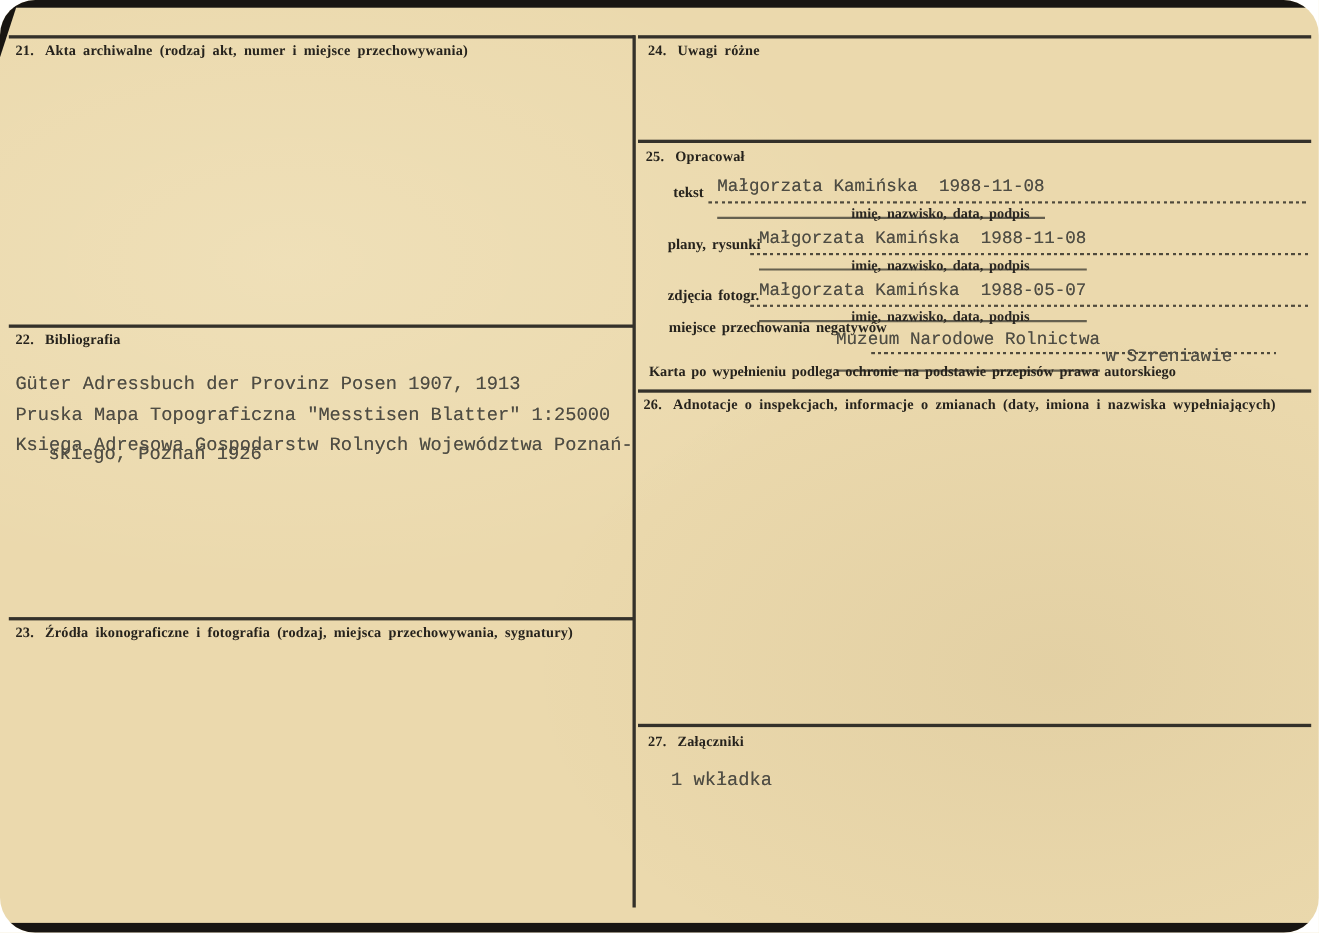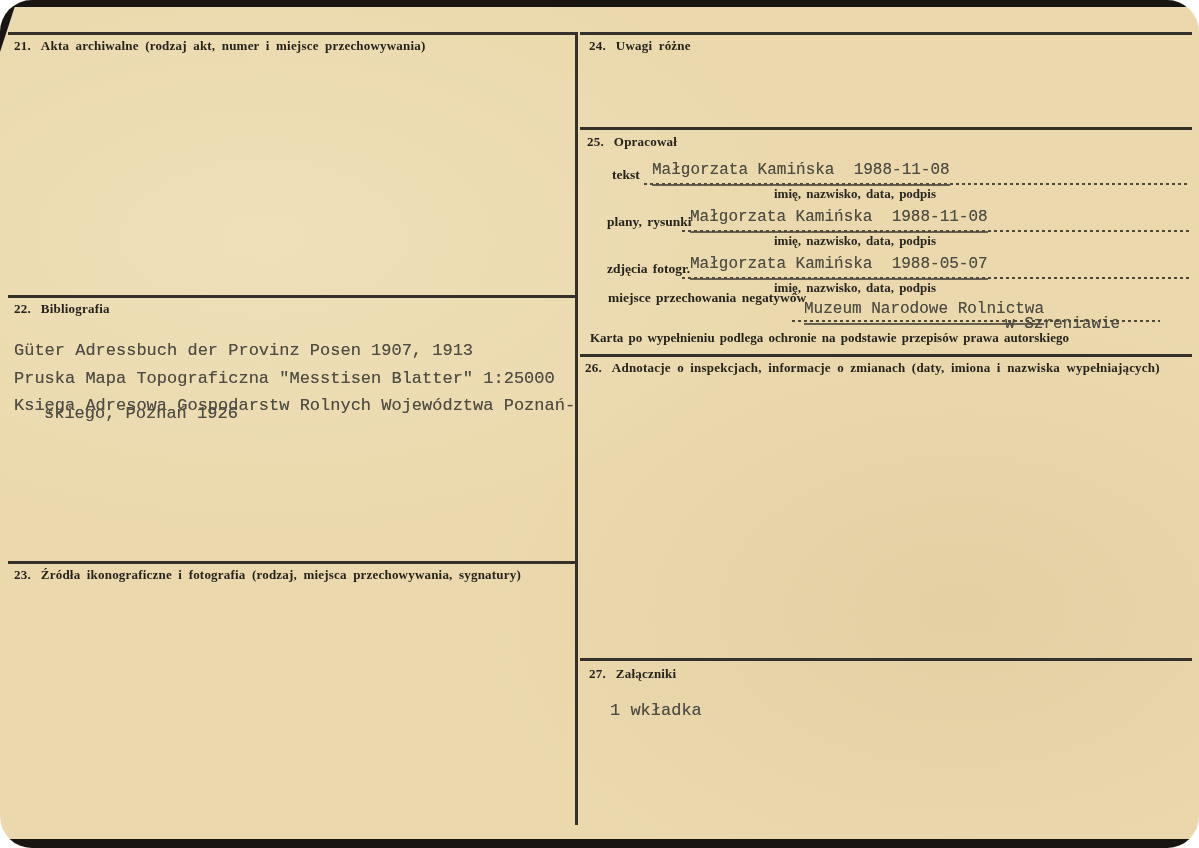--- a/index.html
+++ b/index.html
@@ -23,21 +23,21 @@
   .vrule{position:absolute;width:2.5px;background:#34312a;}
   .heading{position:absolute;font-weight:bold;font-size:13px;color:#26231d;
     word-spacing:3px;letter-spacing:.2px;white-space:nowrap;}
   .hnum{display:inline-block;margin-right:10px;}
   .typed{position:absolute;font-family:"Liberation Mono", monospace;color:#4e4c43;
     white-space:pre;text-shadow:0 0 .5px rgba(78,76,67,.6);}
   .typed-lg{font-size:17px;}
   .typed-md{font-size:16px;}
   .flabel{position:absolute;font-weight:bold;font-size:13.5px;color:#26231d;
     word-spacing:2px;white-space:nowrap;}
-  .fvalue{border-bottom:2px solid rgba(78,74,62,.85);padding-bottom:5px;}
+  .fvalue{border-bottom:2px solid rgba(78,74,62,.85);padding-bottom:18px;}
   .dotline{position:absolute;height:2px;
     background-image:repeating-linear-gradient(to right,#4f4a3c 0 3px,transparent 3px 6px);}
   .fcaption{position:absolute;font-size:13px;font-weight:bold;color:#2a2722;
     text-align:center;word-spacing:2px;white-space:nowrap;}
   .note{position:absolute;font-weight:bold;font-size:13px;color:#26231d;
     word-spacing:2px;white-space:nowrap;}
 
   
   .hl21{top:32px;left:8px;width:569px;}
   .hl22{top:295px;left:8px;width:569px;}
@@ -74,21 +74,21 @@
   .r1-value{left:690px;top:208px;}
   .r1-dot{left:682px;top:230px;width:508px;}
   .r1-cap{left:700px;top:233px;width:310px;}
 
   .r2-label{left:607px;top:261px;}
   .r2-value{left:690px;top:255px;}
   .r2-dot{left:682px;top:277px;width:508px;}
   .r2-cap{left:700px;top:280px;width:310px;}
 
   .neg-label{left:608px;top:290px;}
-  .neg-value{left:804px;top:300px;}
+  .neg-value{left:760px;top:300px;}
   .neg-dot{left:792px;top:320px;width:368px;}
   .neg-value2{left:1005px;top:315px;}
   .copyright{left:590px;top:330px;}
 
   .att-value{left:610px;top:701px;}
 </style>
 </head>
 <body>
 
 <div class="page">

